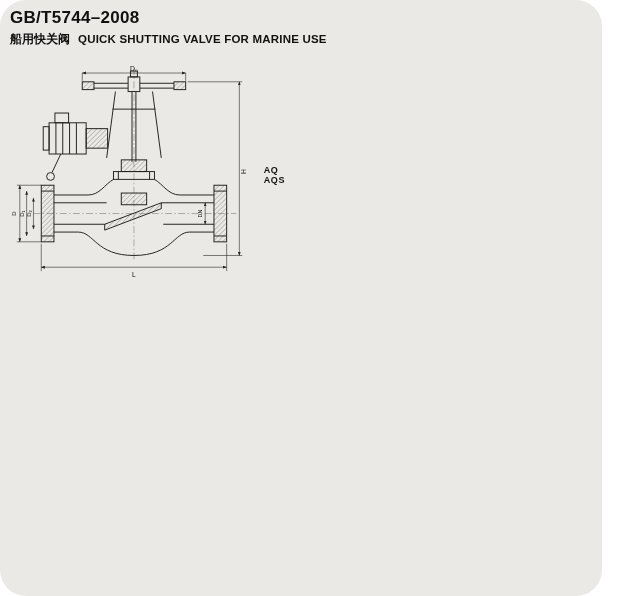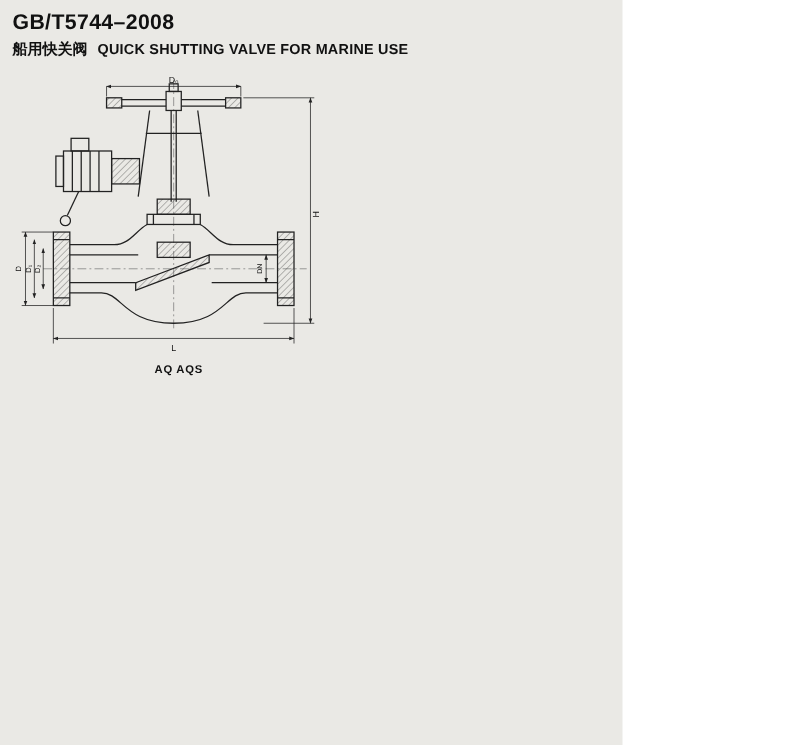--- a/index.html
+++ b/index.html
@@ -1,29 +1,29 @@
 <!DOCTYPE html>
 <html><head>
 <meta charset="utf-8">
 <style>
   * { box-sizing: border-box; margin: 0; padding: 0; }
   html, body { background: #ffffff; }
   .page {
-    width: 498px; height: 596px; background: #eae9e5; overflow: hidden;
-    font-family: "Liberation Sans", sans-serif; color: #111; position: relative;
+    width: 602px; height: 596px; background: #eae9e5; overflow: hidden;
+    font-family: "Liberation Sans", sans-serif; color: #111; position: relative; border-radius: 26px;
   }
   .doc-header { padding: 8px 12px 0 10px; }
   .std { font-size: 17px; font-weight: 700; letter-spacing: 0.3px; }
   .subtitle { margin-top: 3px; font-weight: 700; font-size: 12px; }
   .subtitle .en { margin-left: 8px; font-size: 11.5px; letter-spacing: 0.2px; }
   .figures {
     display: grid; grid-template-columns: 1fr 1fr; justify-items: center;
     padding: 12px 12px 0; row-gap: 8px;
   }
-  .fig { display: flex; flex-direction: column; align-items: center; }
+  .fig { display: flex; flex-direction: row; align-items: center; }
   .fig-label { font-size: 9px; font-weight: 700; margin-top: 1px; letter-spacing: 0.6px; }
   svg.globe { width: 262px; height: 229px; }
   svg.angle { width: 262px; height: 252px; }
   .defs-svg { position: absolute; width: 0; height: 0; }
 </style>
 </head>
 <body>
 
 <div class="page">
 

